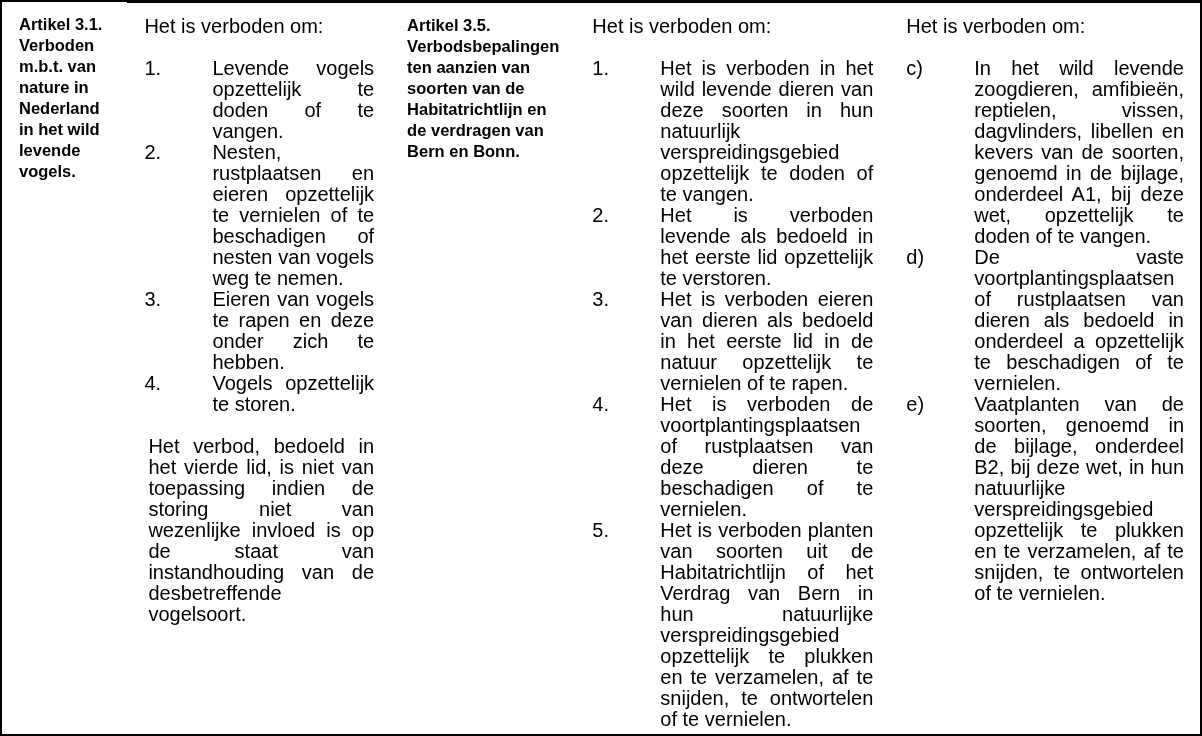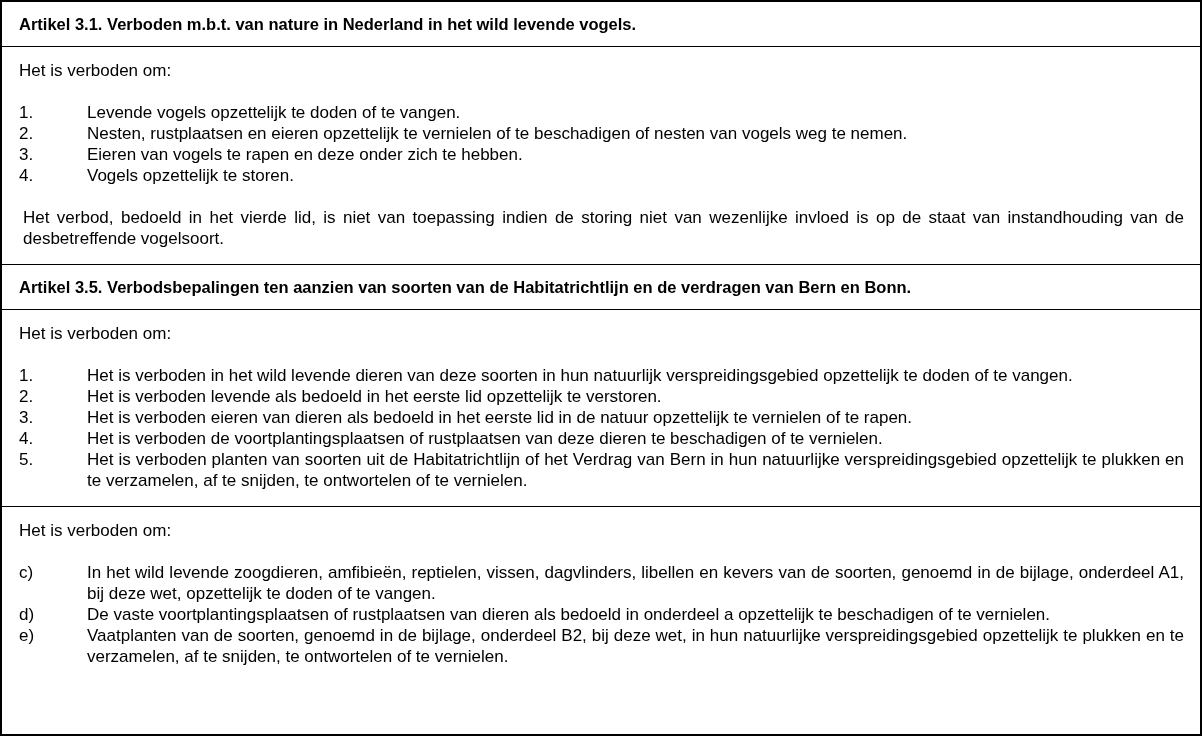--- a/index.html
+++ b/index.html
@@ -12,21 +12,21 @@
     color: #000000;
     -webkit-font-smoothing: antialiased;
   }
   .doc {
     box-sizing: border-box;
     width: 1202px;
     height: 736px;
     border: 2px solid #000000;
     background: #ffffff;
     display: flex;
-    flex-direction: column;
+    flex-direction: row;
   }
   .row {
     box-sizing: border-box;
     padding: 12px 16px 12px 17px;
   }
   .row + .row {
     border-top: 1.5px solid #000000;
   }
   .header-row {
     padding-top: 12px;
@@ -34,21 +34,21 @@
   }
   .header-row h2 {
     margin: 0;
     font-size: 16.5px;
     line-height: 21px;
     font-weight: bold;
   }
   .body-row {
     padding-top: 13px;
     padding-bottom: 15px;
-    font-size: 17px;
+    font-size: 20px;
     line-height: 21px;
   }
   .intro {
     margin: 0 0 21px 0;
   }
   .list {
     margin: 0;
   }
   .li {
     display: flex;

